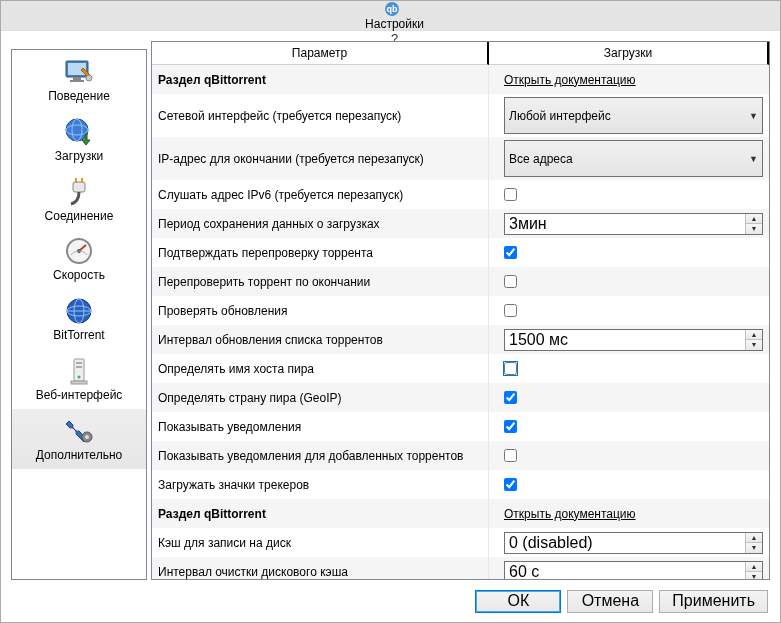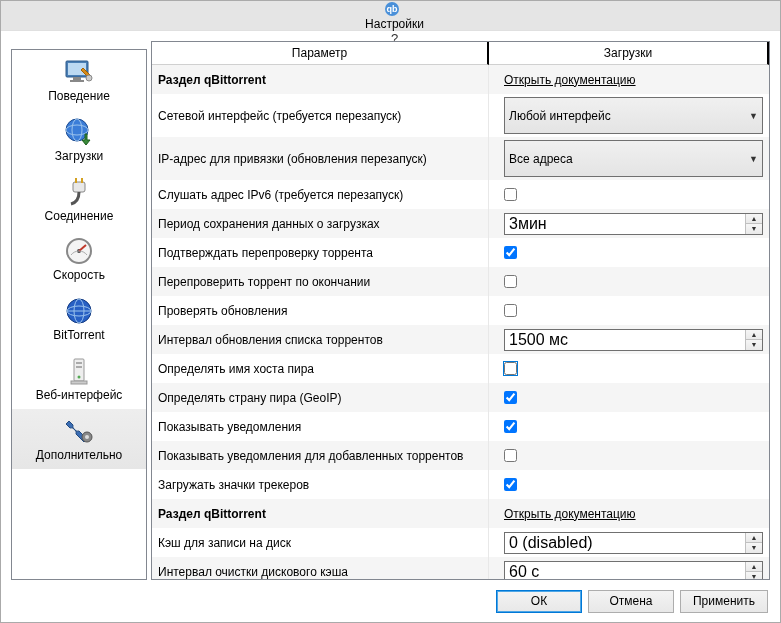--- a/index.html
+++ b/index.html
@@ -140,21 +140,21 @@
   .footer {
     height: 42px;
     display:flex; align-items:center; justify-content:flex-end;
     gap: 6px;
     padding: 0 12px;
   }
   .btn {
     min-width: 86px; height:23px;
     border:1px solid #adadad;
     background:linear-gradient(#f3f3f3,#e8e8e8);
-    font-size:12px; font-family:inherit;
+    font-size:16px; font-family:inherit;
     padding: 0 12px;
     display:flex; align-items:center; justify-content:center;
   }
   .btn.default {
     border:1px solid #0078d7;
     box-shadow: inset 0 0 0 1px #4ea6e6;
   }
 </style>
 </head>
 <body>
@@ -270,21 +270,21 @@
         <div class="row">
           <div class="cell-param">Сетевой интерфейс (требуется перезапуск)</div>
           <div class="cell-value">
             <div class="combo">
               <span>Любой интерфейс</span>
               <span class="arrow">▼</span>
             </div>
           </div>
         </div>
         <div class="row">
-          <div class="cell-param">IP-адрес для привязки (обновления перезапуск)</div>
+          <div class="cell-param">IP-адрес для окончании (требуется перезапуск)</div>
           <div class="cell-value">
             <div class="combo">
               <span>Все адреса</span>
               <span class="arrow">▼</span>
             </div>
           </div>
         </div>
         <div class="row">
           <div class="cell-param">Слушать адрес IPv6 (требуется перезапуск)</div>
           <div class="cell-value">

